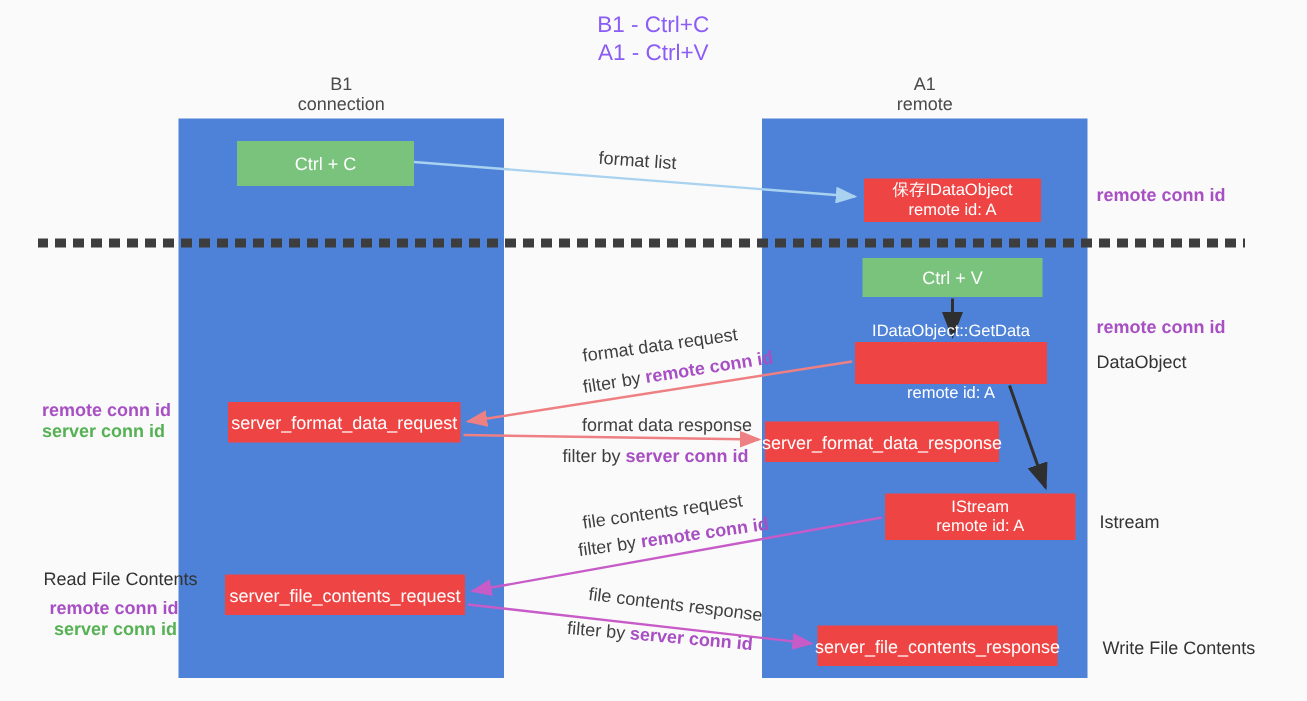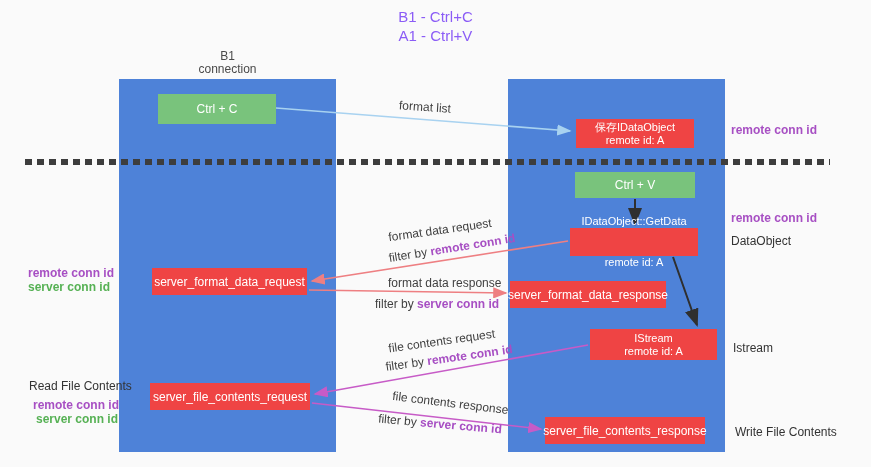--- a/index.html
+++ b/index.html
@@ -59,20 +59,22 @@
 <div class="abs title">
   <div>B1 - Ctrl+C</div>
   <div>A1 - Ctrl+V</div>
 </div>
 
 <div class="abs lane-header left">
   <div>B1</div>
   <div>connection</div>
 </div>
 <div class="abs lane-header right">
+  <div>A1</div>
+  <div>remote</div>
 </div>
 
 <div class="abs lane left"></div>
 <div class="abs lane right"></div>
 
 <div class="abs divider"></div>
 
 <svg class="abs arrows" viewBox="0 0 871 467" xmlns="http://www.w3.org/2000/svg">
   <defs>
     <marker id="m-blue" markerWidth="9" markerHeight="7" refX="8" refY="3.5" orient="auto">

